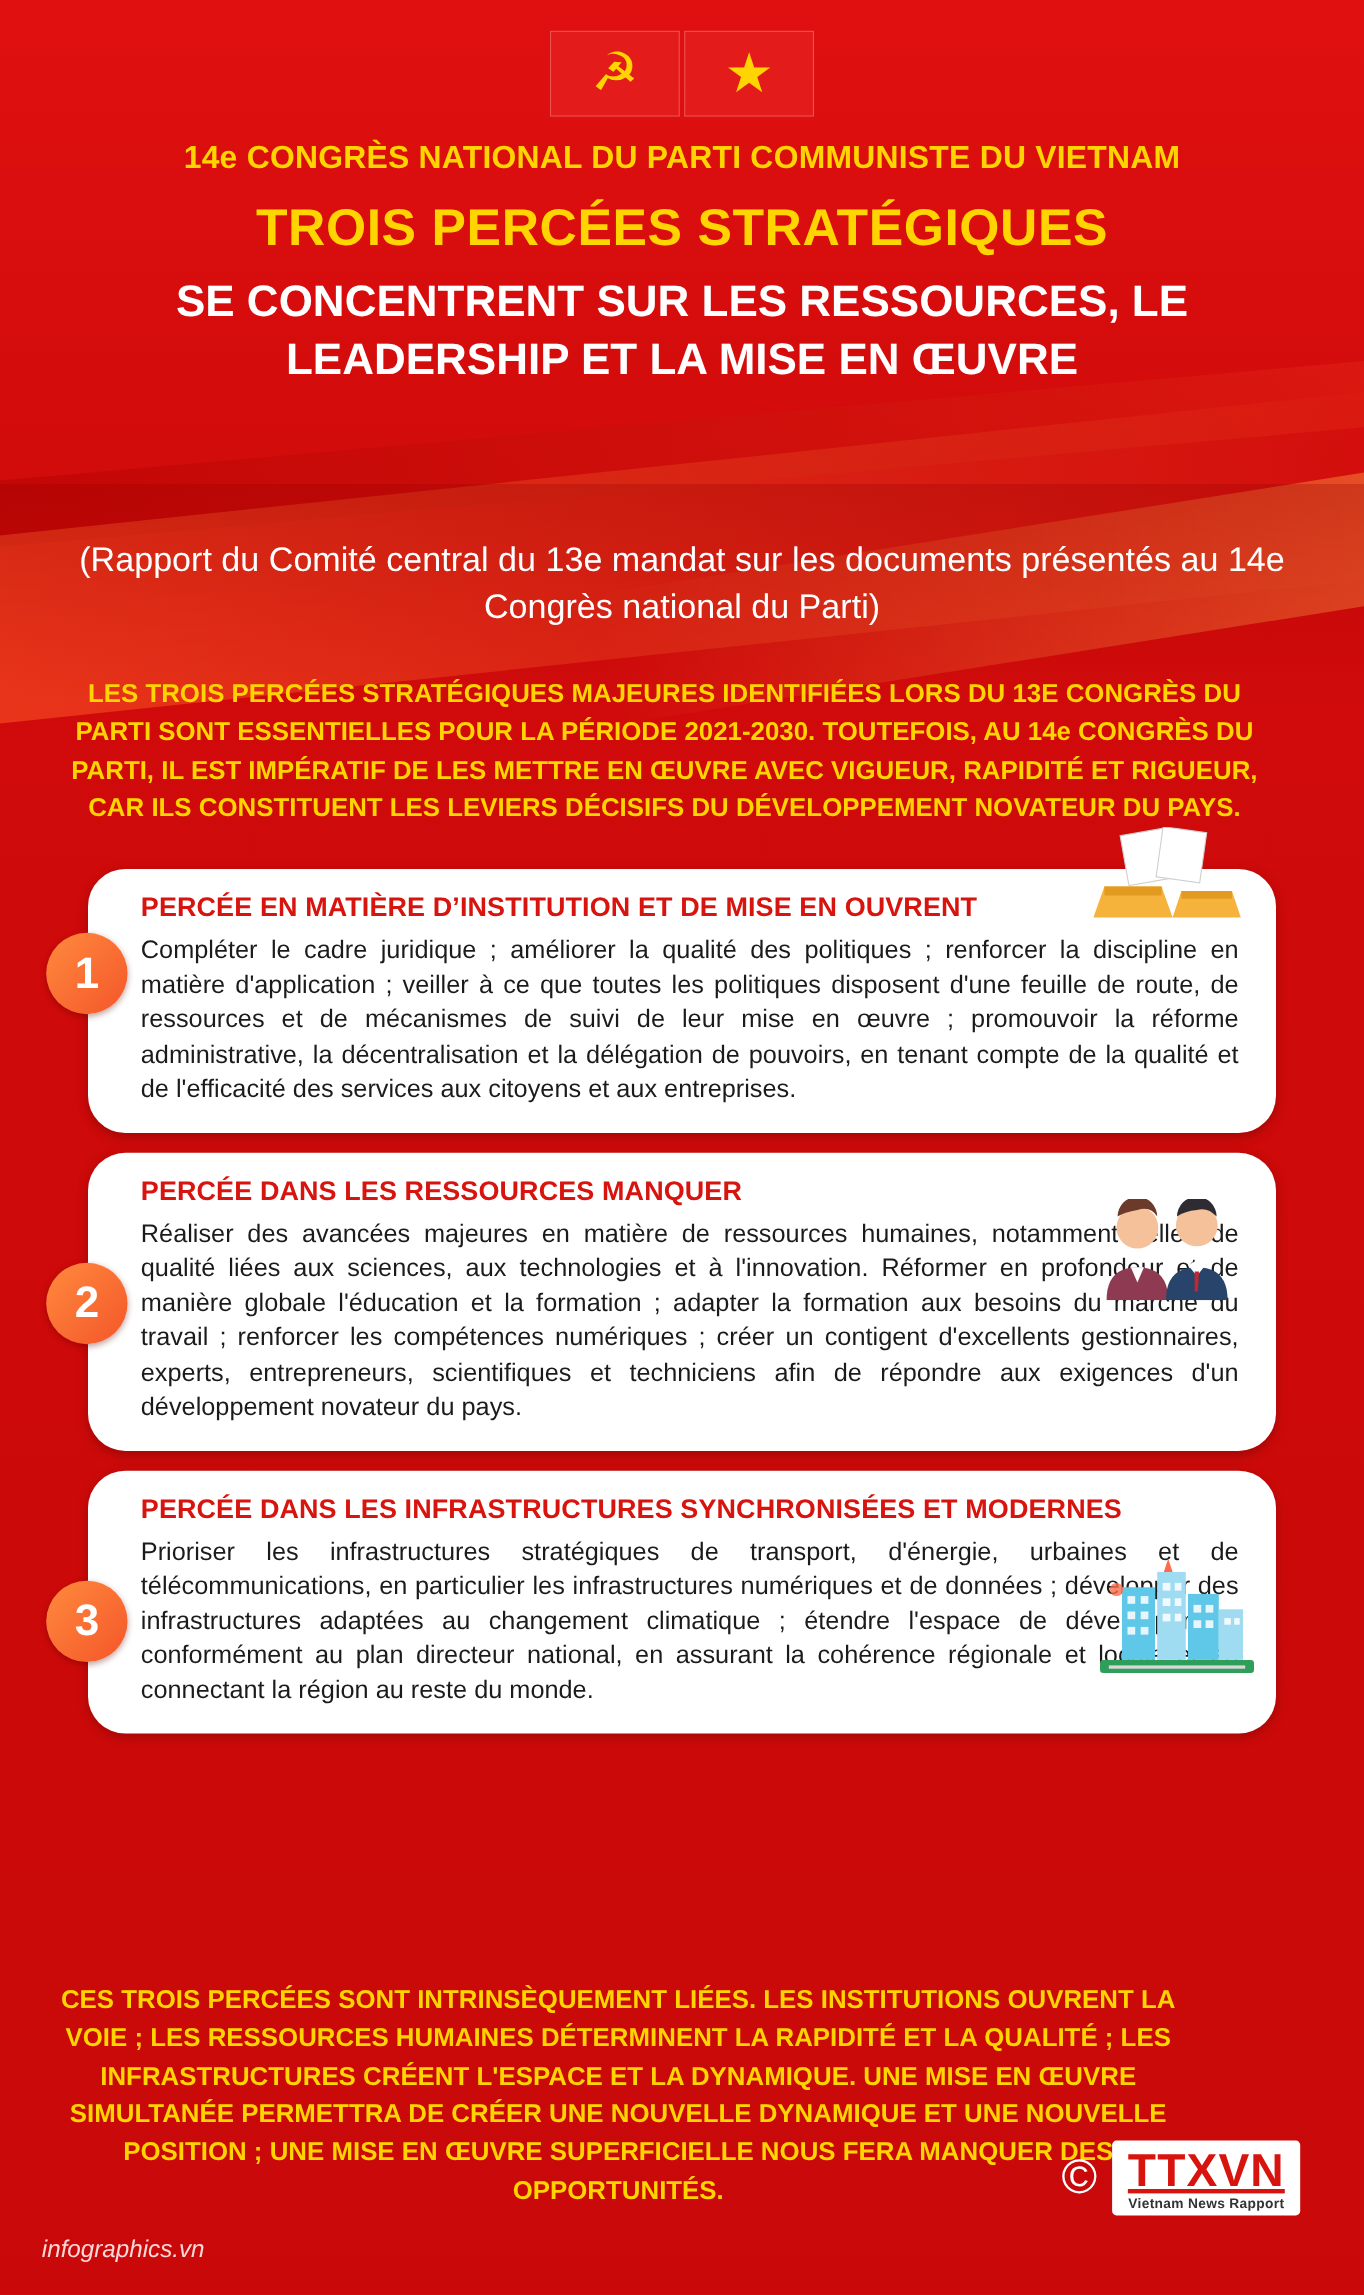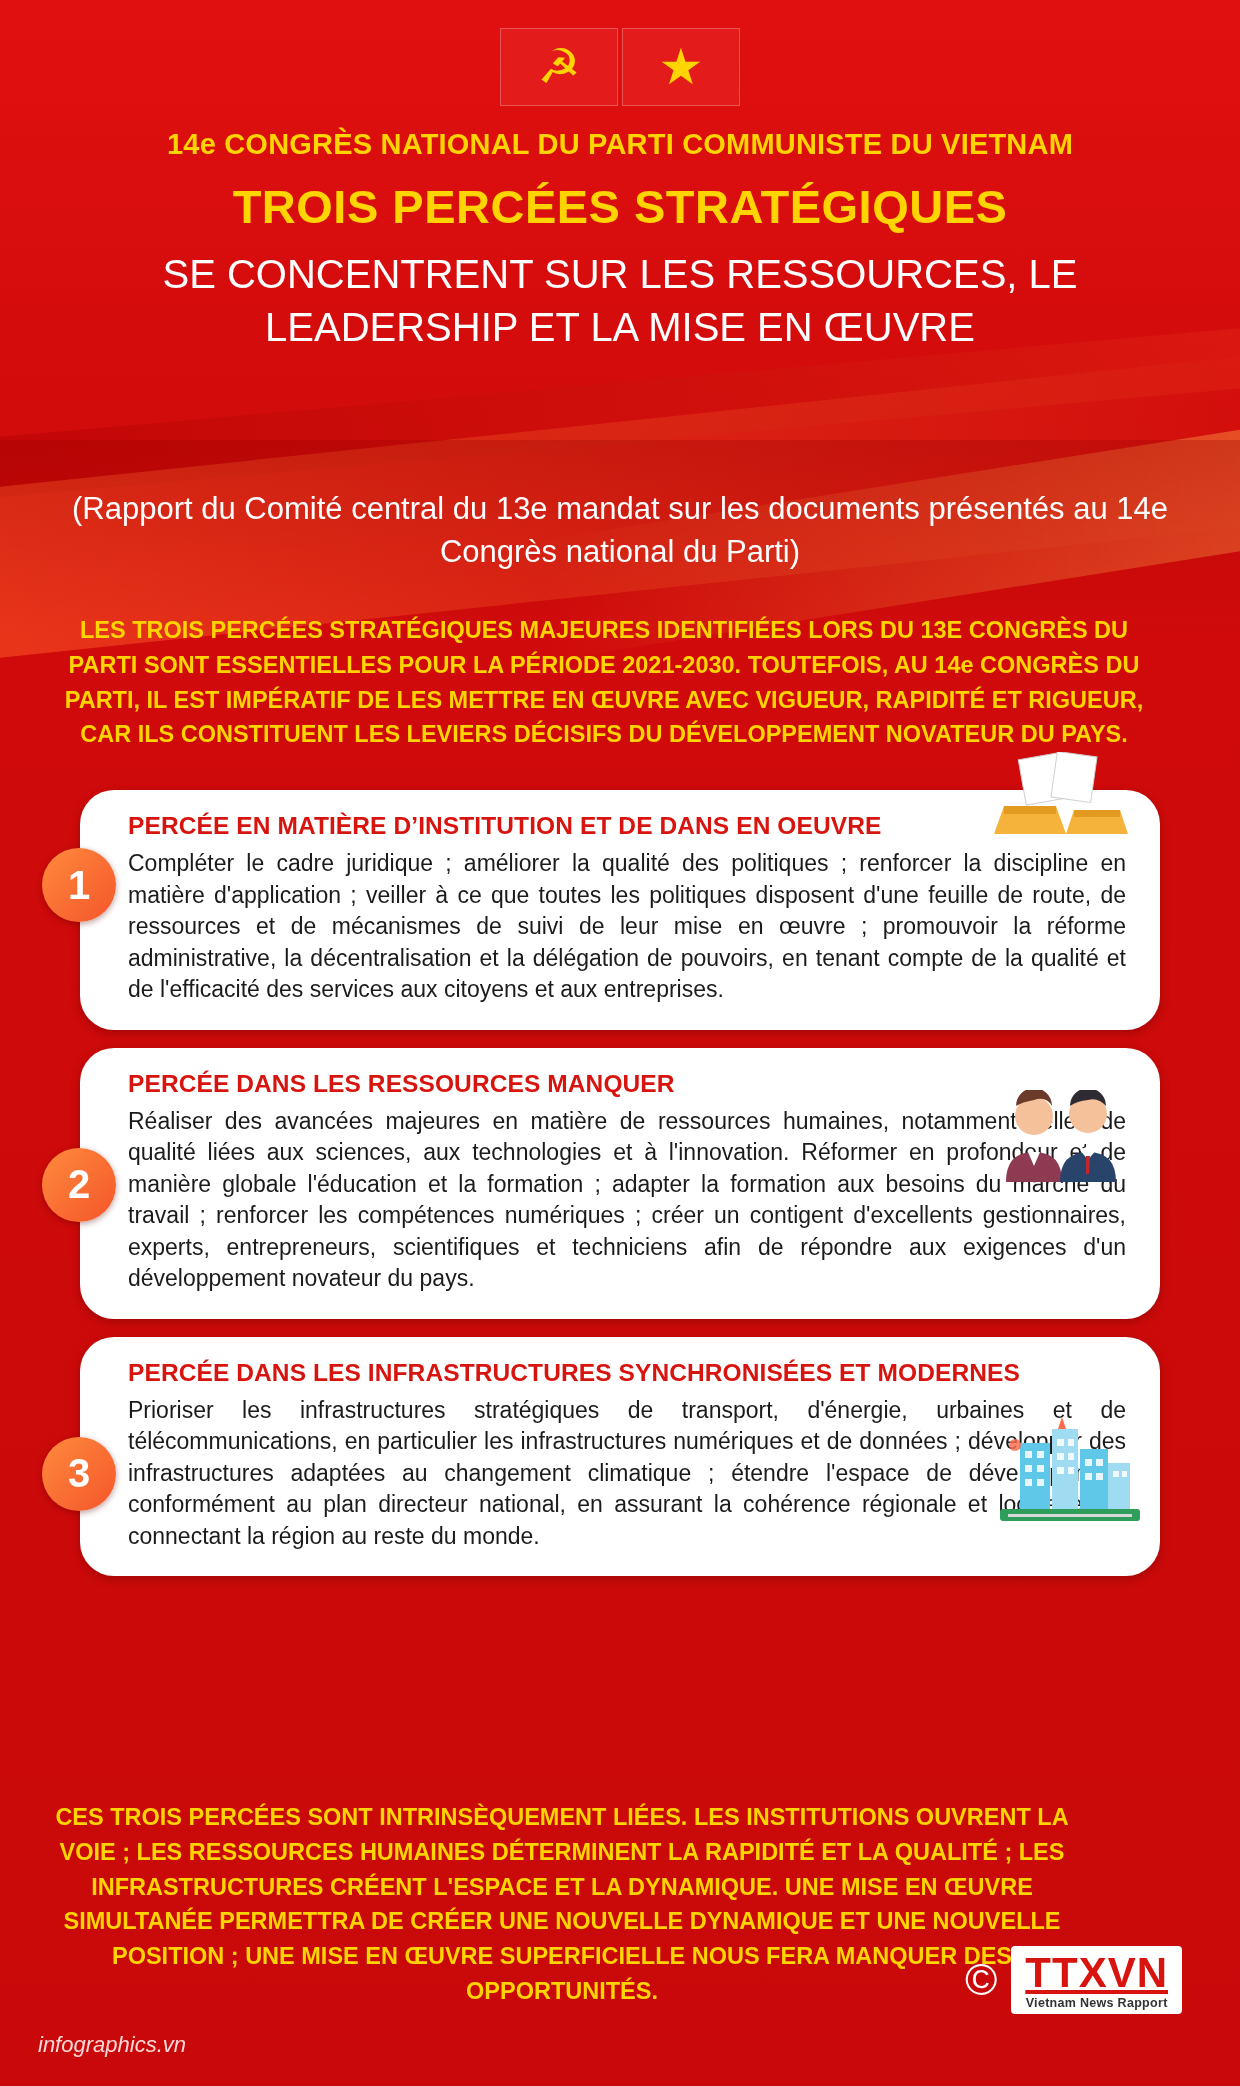--- a/index.html
+++ b/index.html
@@ -86,21 +86,21 @@
   .title1 {
     color: #ffd400;
     font-size: 47px;
     font-weight: bold;
     letter-spacing: 0.5px;
     margin-bottom: 14px;
   }
   .title2 {
     color: #ffffff;
     font-size: 40px;
-    font-weight: normal;
+    font-weight: bold;
     line-height: 1.32;
     padding: 0 57px;
   }
   .subtitle {
     position: absolute;
     top: 488px; left: 0; width: 1240px;
     text-align: center;
     color: #ffffff;
     font-size: 31px;
     line-height: 1.38;
@@ -306,21 +306,21 @@
       <path d="M72 2 l4 12 h-8 z" fill="#ff6b4a"></path>
       <circle cx="25" cy="30" r="6" fill="#ff6b4a" opacity="0.8"></circle>
     </svg>
   </div>
 
   <div class="cards">
 
     <div class="card-wrap">
       <div class="badge" style="top:58px">1</div>
       <div class="card">
-        <div class="card-title">PERCÉE EN MATIÈRE D’INSTITUTION ET DE DANS EN OEUVRE</div>
+        <div class="card-title">PERCÉE EN MATIÈRE D’INSTITUTION ET DE MISE EN OUVRENT</div>
         <div class="card-body">Compléter le cadre juridique ; améliorer la qualité des politiques ; renforcer la discipline en matière d'application ; veiller à ce que toutes les politiques disposent d'une feuille de route, de ressources et de mécanismes de suivi de leur mise en œuvre ; promouvoir la réforme administrative, la décentralisation et la délégation de pouvoirs, en tenant compte de la qualité et de l'efficacité des services aux citoyens et aux entreprises.</div>
       </div>
     </div>
 
     <div class="card-wrap">
       <div class="badge" style="top:100px">2</div>
       <div class="card">
         <div class="card-title">PERCÉE DANS LES RESSOURCES MANQUER</div>
         <div class="card-body">Réaliser des avancées majeures en matière de ressources humaines, notamment celles de qualité liées aux sciences, aux technologies et à l'innovation. Réformer en profondeur et de manière globale l'éducation et la formation ; adapter la formation aux besoins du marché du travail ; renforcer les compétences numériques ; créer un contigent d'excellents gestionnaires, experts, entrepreneurs, scientifiques et techniciens afin de répondre aux exigences d'un développement novateur du pays.</div>
       </div>

